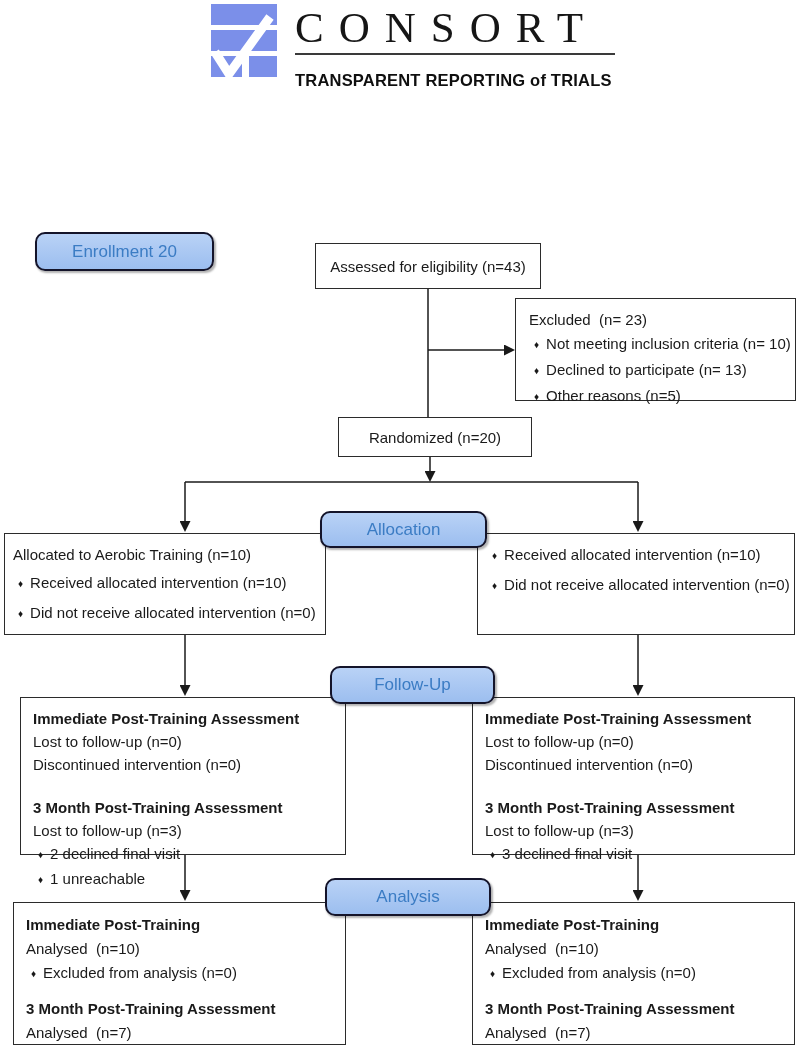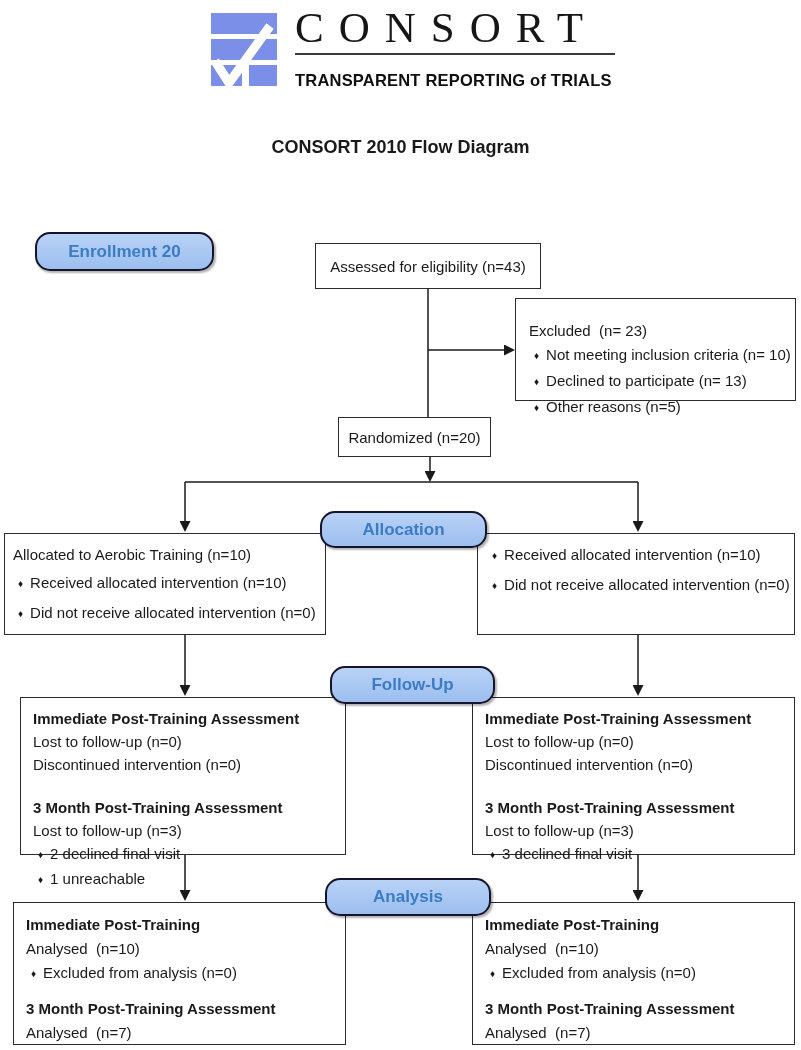--- a/index.html
+++ b/index.html
@@ -1,52 +1,52 @@
 <!DOCTYPE html>
 <html><head>
 <meta charset="utf-8">
 <style>
   html,body{margin:0;padding:0;background:#fff;}
   .page{
     position:relative;width:801px;height:1050px;background:#fff;overflow:hidden;
     font-family:"Liberation Sans", sans-serif;color:#1a1a1a;
   }
   
-  .logo{position:absolute;left:206px;top:3px;display:flex;align-items:flex-end;}
+  .logo{position:absolute;left:206px;top:3px;display:flex;align-items:flex-start;}
   .logo-icon{width:76px;height:78px;}
   .logo-text{margin-left:13px;padding-top:2px;}
   .brand{
     font-family:"Liberation Serif", serif;font-size:43px;line-height:46px;
     letter-spacing:15px;color:#161616;white-space:nowrap;
   }
   .brand-rule{width:320px;border-top:2.5px solid #3a3a3a;margin-top:2px;}
   .tagline{font-weight:bold;font-size:16.5px;margin-top:16px;letter-spacing:0.2px;color:#0f0f0f;white-space:nowrap;}
   
   .fd-title{position:absolute;left:0;right:0;top:137px;text-align:center;font-size:18px;font-weight:bold;}
   
   .badge{
     position:absolute;z-index:3;display:flex;align-items:center;justify-content:center;
     background:linear-gradient(#b9d2f6,#9cbeef);
-    border:2px solid #14142a;border-radius:15px;
+    border:2px solid #14142a;border-radius:10px;
     box-shadow:1.5px 2px 2px rgba(0,0,0,0.30);
-    font-weight:bold;font-size:17px;color:#3b7cc4;
+    font-weight:normal;font-size:17px;color:#3b7cc4;
   }
   .badge-enrollment{left:35px;top:232px;width:175px;height:35px;}
   .badge-allocation{left:320px;top:511px;width:163px;height:33px;}
   .badge-followup{left:330px;top:666px;width:161px;height:34px;}
   .badge-analysis{left:325px;top:878px;width:162px;height:34px;}
   
   .box{
     position:absolute;z-index:2;background:#fff;border:1.4px solid #2b2b2b;
     box-sizing:border-box;font-size:15px;
   }
   .box.center{display:flex;align-items:center;justify-content:center;}
   .box-assessed{left:315px;top:243px;width:226px;height:46px;}
-  .box-excluded{left:515px;top:298px;width:281px;height:103px;padding:20px 0 0 13px;line-height:24px;}
-  .box-randomized{left:338px;top:417px;width:153px;height:40px;}
+  .box-excluded{left:515px;top:298px;width:281px;height:103px;padding:9px 0 0 13px;line-height:24px;}
+  .box-randomized{left:338px;top:417px;width:194px;height:40px;}
   .box-alloc-l{left:4px;top:533px;width:322px;height:102px;padding:7px 0 0 8px;line-height:28px;}
   .box-alloc-r{left:477px;top:533px;width:318px;height:102px;padding:7px 0 0 9px;line-height:28px;}
   .box-fu-l{left:20px;top:697px;width:326px;height:158px;padding:9px 0 0 12px;line-height:23px;}
   .box-fu-r{left:472px;top:697px;width:323px;height:158px;padding:9px 0 0 12px;line-height:23px;}
   .box-an-l{left:13px;top:902px;width:333px;height:143px;padding:10px 0 0 12px;line-height:24px;}
   .box-an-r{left:472px;top:902px;width:323px;height:143px;padding:10px 0 0 12px;line-height:24px;}
   .line{white-space:pre-wrap;}
   .b{font-weight:bold;}
   .gap{height:20px;}
   .gap-s{height:10px;}
@@ -88,21 +88,20 @@
       <rect x="43" y="53" width="28" height="21" fill="#7b8fe9"></rect>
       <polyline points="9,49 23,71 64,14" stroke="#ffffff" stroke-width="9" fill="none"></polyline>
     </svg>
     <div class="logo-text">
       <div class="brand">CONSORT</div>
       <div class="brand-rule"></div>
       <div class="tagline">TRANSPARENT REPORTING of TRIALS</div>
     </div>
   </div>
 
-  <div class="fd-title">CONSORT 2010 Flow Diagram</div>
 
   <div class="badge badge-enrollment">Enrollment 20</div>
   <div class="badge badge-allocation">Allocation</div>
   <div class="badge badge-followup">Follow-Up</div>
   <div class="badge badge-analysis">Analysis</div>
 
   <div class="box center box-assessed">
     <span class="line">Assessed for eligibility (n=43)</span>
   </div>
 

